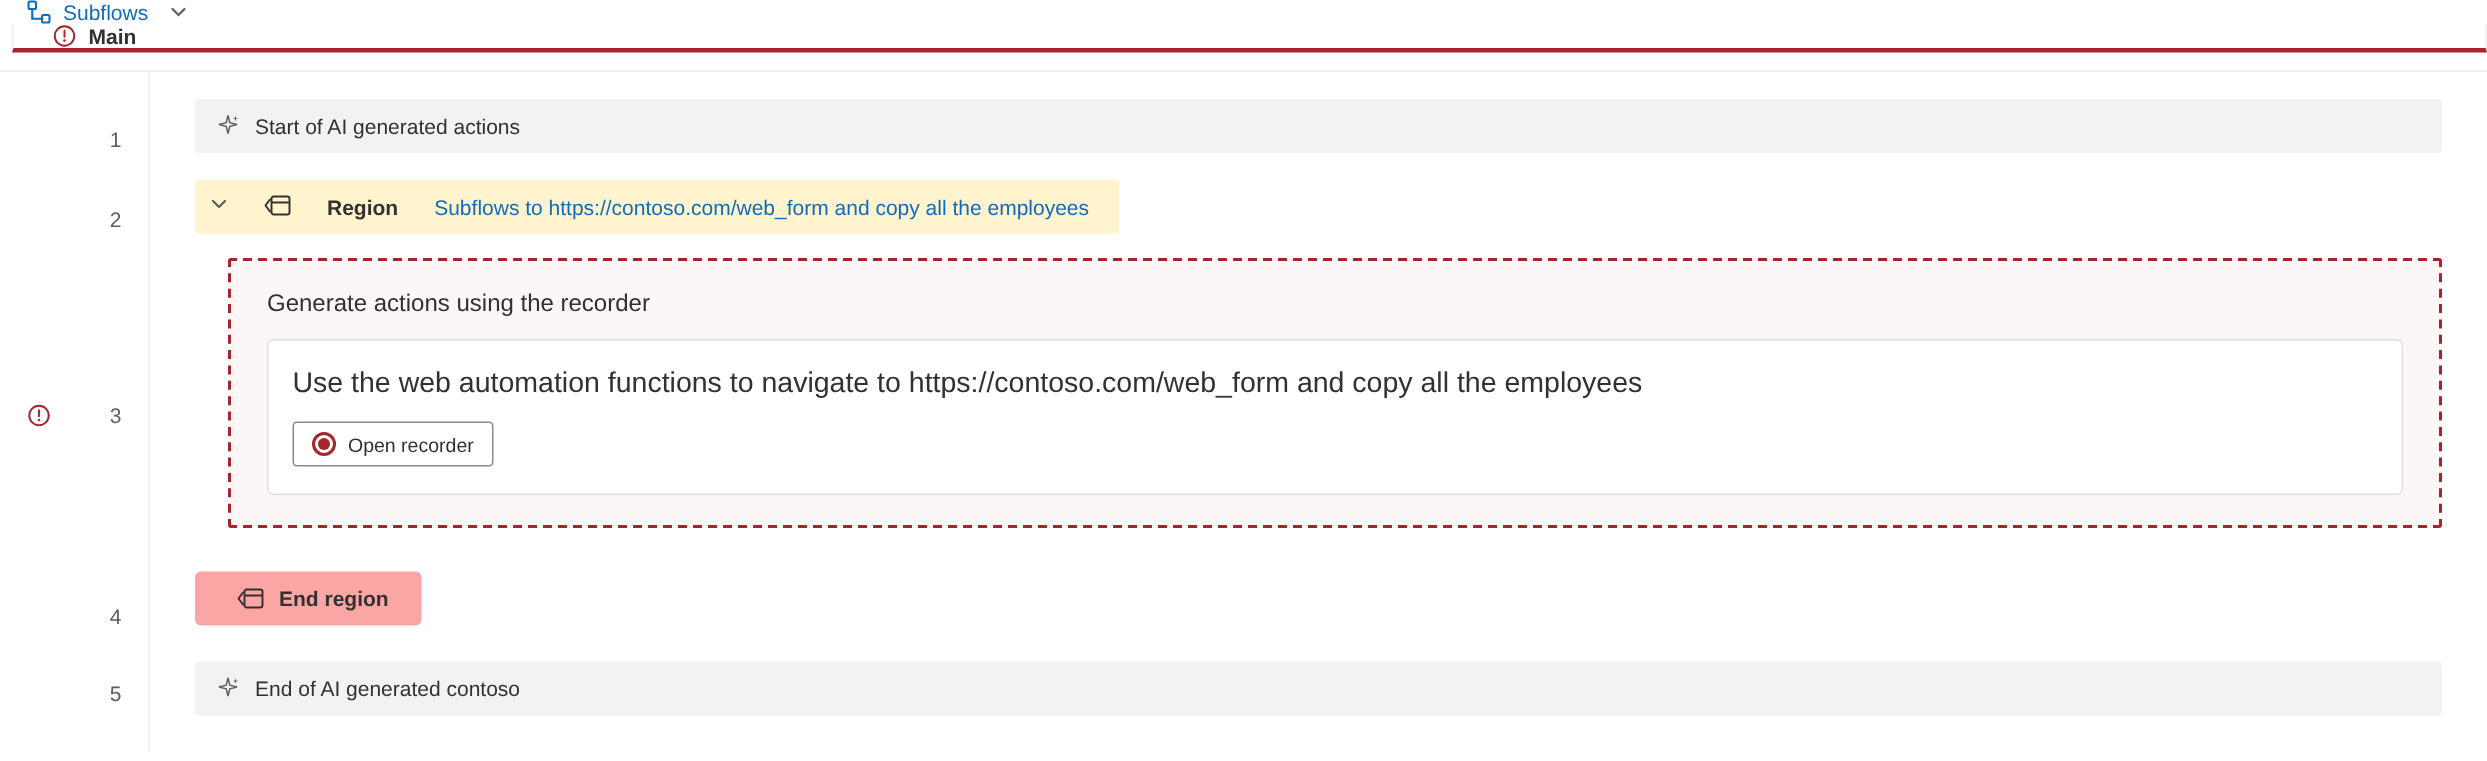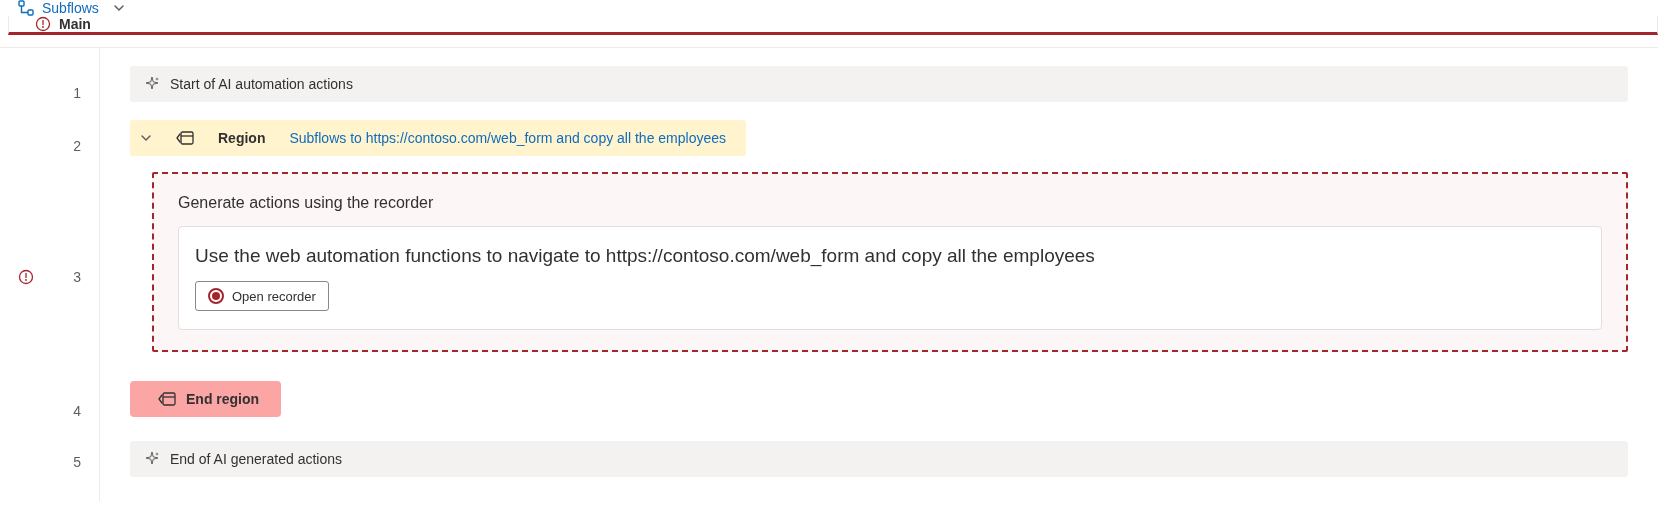--- a/index.html
+++ b/index.html
@@ -95,21 +95,20 @@
       padding: 10px 14px;
       border-radius: 3px;
       color: #323130;
     }
     .sparkle-icon {
       color: #605e5c;
       flex-shrink: 0;
     }
     .region-bar {
       display: inline-flex;
-      align-items: center;
       gap: 24px;
       background: #fff4ce;
       padding: 10px 20px 10px 10px;
       border-radius: 3px;
       color: #323130;
     }
     .region-bar .chev-down {
       color: #605e5c;
     }
     .region-label {
@@ -241,21 +240,21 @@
   <div class="editor">
 
     <div class="row h-row1">
       <div class="action-bar">
         <span class="sparkle-icon">
           <svg width="16" height="16" viewBox="0 0 16 16">
               <path d="M8 1 L9.2 5.8 L14 7 L9.2 8.2 L8 13 L6.8 8.2 L2 7 L6.8 5.8 Z" stroke="#605e5c" stroke-width="1" fill="none"></path>
               <path d="M13 1 L13.4 2.6 L15 3 L13.4 3.4 L13 5 L12.6 3.4 L11 3 L12.6 2.6 Z" fill="#605e5c"></path>
             </svg>
         </span>
-        <span>Start of AI automation actions</span>
+        <span>Start of AI generated actions</span>
       </div>
     </div>
 
     <div class="row h-row2">
       <div class="region-bar">
         <span class="chev-down">
           <svg width="12" height="12" viewBox="0 0 12 12">
               <path d="M2 4 L6 8 L10 4" stroke="#605e5c" stroke-width="1.5" fill="none" stroke-linecap="round"></path>
             </svg>
         </span>
@@ -298,18 +297,18 @@
     </div>
 
     <div class="row h-row5">
       <div class="action-bar">
         <span class="sparkle-icon">
           <svg width="16" height="16" viewBox="0 0 16 16">
               <path d="M8 1 L9.2 5.8 L14 7 L9.2 8.2 L8 13 L6.8 8.2 L2 7 L6.8 5.8 Z" stroke="#605e5c" stroke-width="1" fill="none"></path>
               <path d="M13 1 L13.4 2.6 L15 3 L13.4 3.4 L13 5 L12.6 3.4 L11 3 L12.6 2.6 Z" fill="#605e5c"></path>
             </svg>
         </span>
-        <span>End of AI generated actions</span>
+        <span>End of AI generated contoso</span>
       </div>
     </div>
 
   </div>
 </div>
 
 </body></html>

